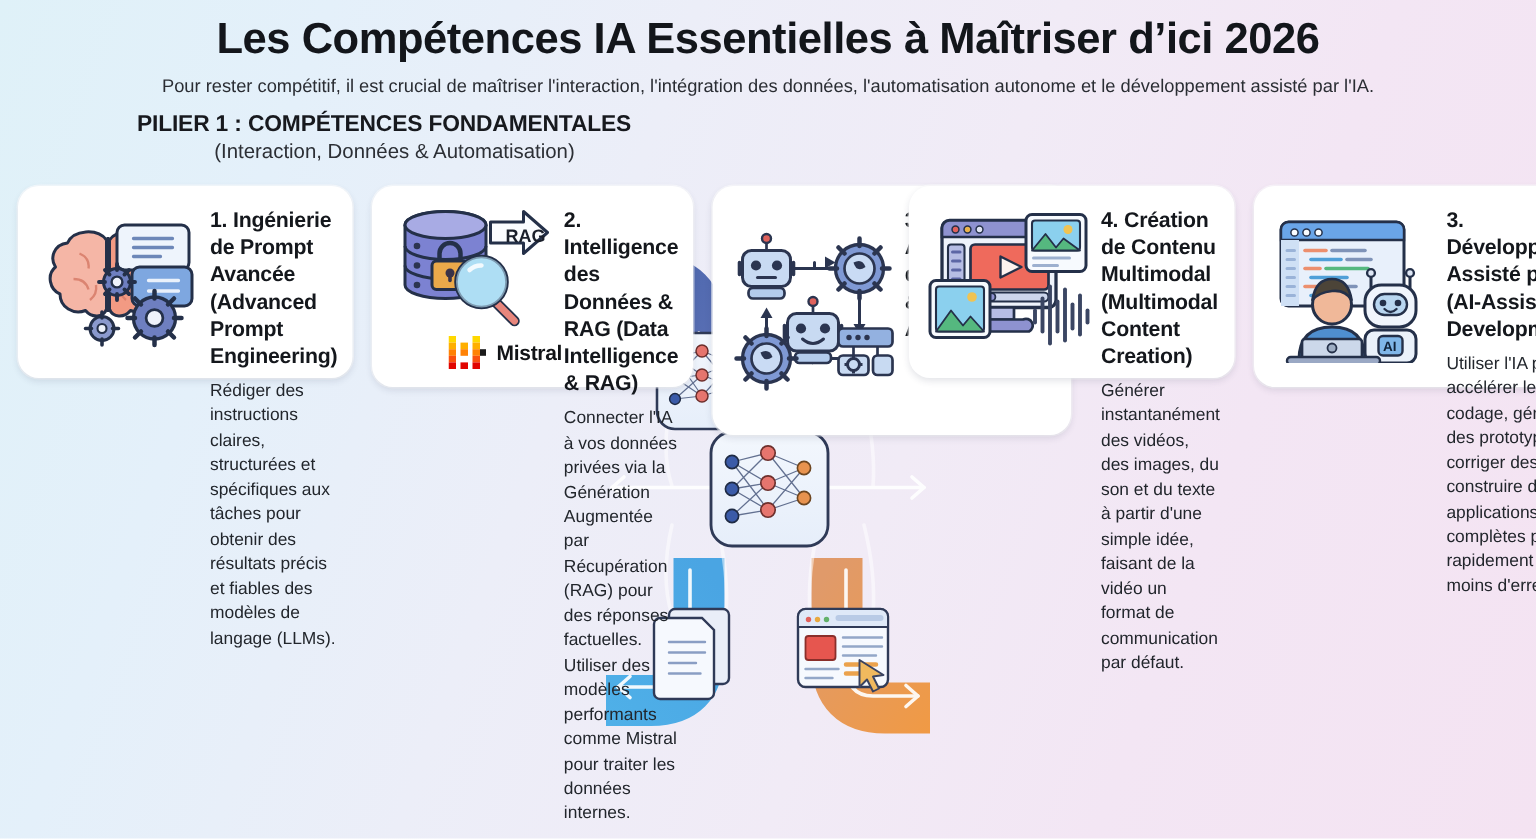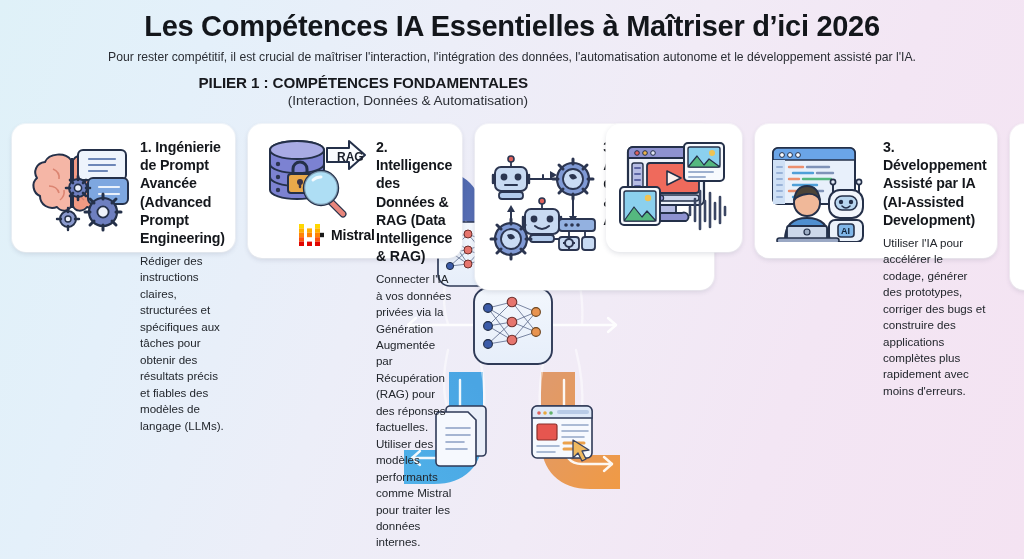--- a/index.html
+++ b/index.html
@@ -25,21 +25,21 @@
     font-size:29px; font-weight:bold; letter-spacing:-0.3px;
     color:#13161b;
   }
   .subtitle {
     margin:0; padding-top:7px;
     font-size:12.2px; color:#2a2d33; font-weight:500;
   }
 
   
   .pillars { position:absolute; top:74px; left:0; width:1024px; display:flex; }
-  .pillar { width:50%; text-align:right;margin-left:16px; }
+  .pillar { width:50%; text-align:center; }
   .pillar-main { font-size:15.2px; font-weight:bold; color:#17191e; letter-spacing:-0.1px; }
   .pillar-sub  { font-size:13.6px; color:#2c2f35; margin-top:2px;padding-left:14px; }
 
   
   .col { position:absolute; width:406px; top:124px; display:flex; flex-direction:row; gap:13px; }
   .col-left  { left:12px; }
   .col-right { left:606px; }
 
   .card {
     background:#fff; border-radius:14px;
@@ -482,20 +482,24 @@
               <path d="M77 62 v22"></path>
               <path d="M82 54 v38"></path>
               <path d="M87 64 v20"></path>
             <path d="M92 56 v34"></path>
               <path d="M97 66 v16"></path>
               <path d="M102 60 v26"></path>
               <path d="M107 70 v8"></path>
           </g>
         </svg>
       </div>
+      <div class="card-body">
+        <p class="card-title">4. Création de Contenu Multimodal (Multimodal Content Creation)</p>
+        <p class="card-desc">Générer instantanément des vidéos, des images, du son et du texte à partir d'une simple idée, faisant de la vidéo un format de communication par défaut.</p>
+      </div>
     </div>
 
     <div class="card h2">
       <div class="icon-wrap">
         <svg width="110" height="102" viewBox="0 0 110 102">
 
           <rect x="6" y="8" width="82" height="56" rx="5" fill="#e8f0fb" stroke="#243049" stroke-width="2"></rect>
           <path d="M6 13 a5 5 0 0 1 5 -5 h72 a5 5 0 0 1 5 5 v7 h-82 z" fill="#6aa5e8" stroke="#243049" stroke-width="1.6"></path>
           <circle cx="15" cy="15" r="2.4" fill="#fafcff" stroke="#243049" stroke-width="1"></circle>
           <circle cx="23" cy="15" r="2.4" fill="#fafcff" stroke="#243049" stroke-width="1"></circle>

